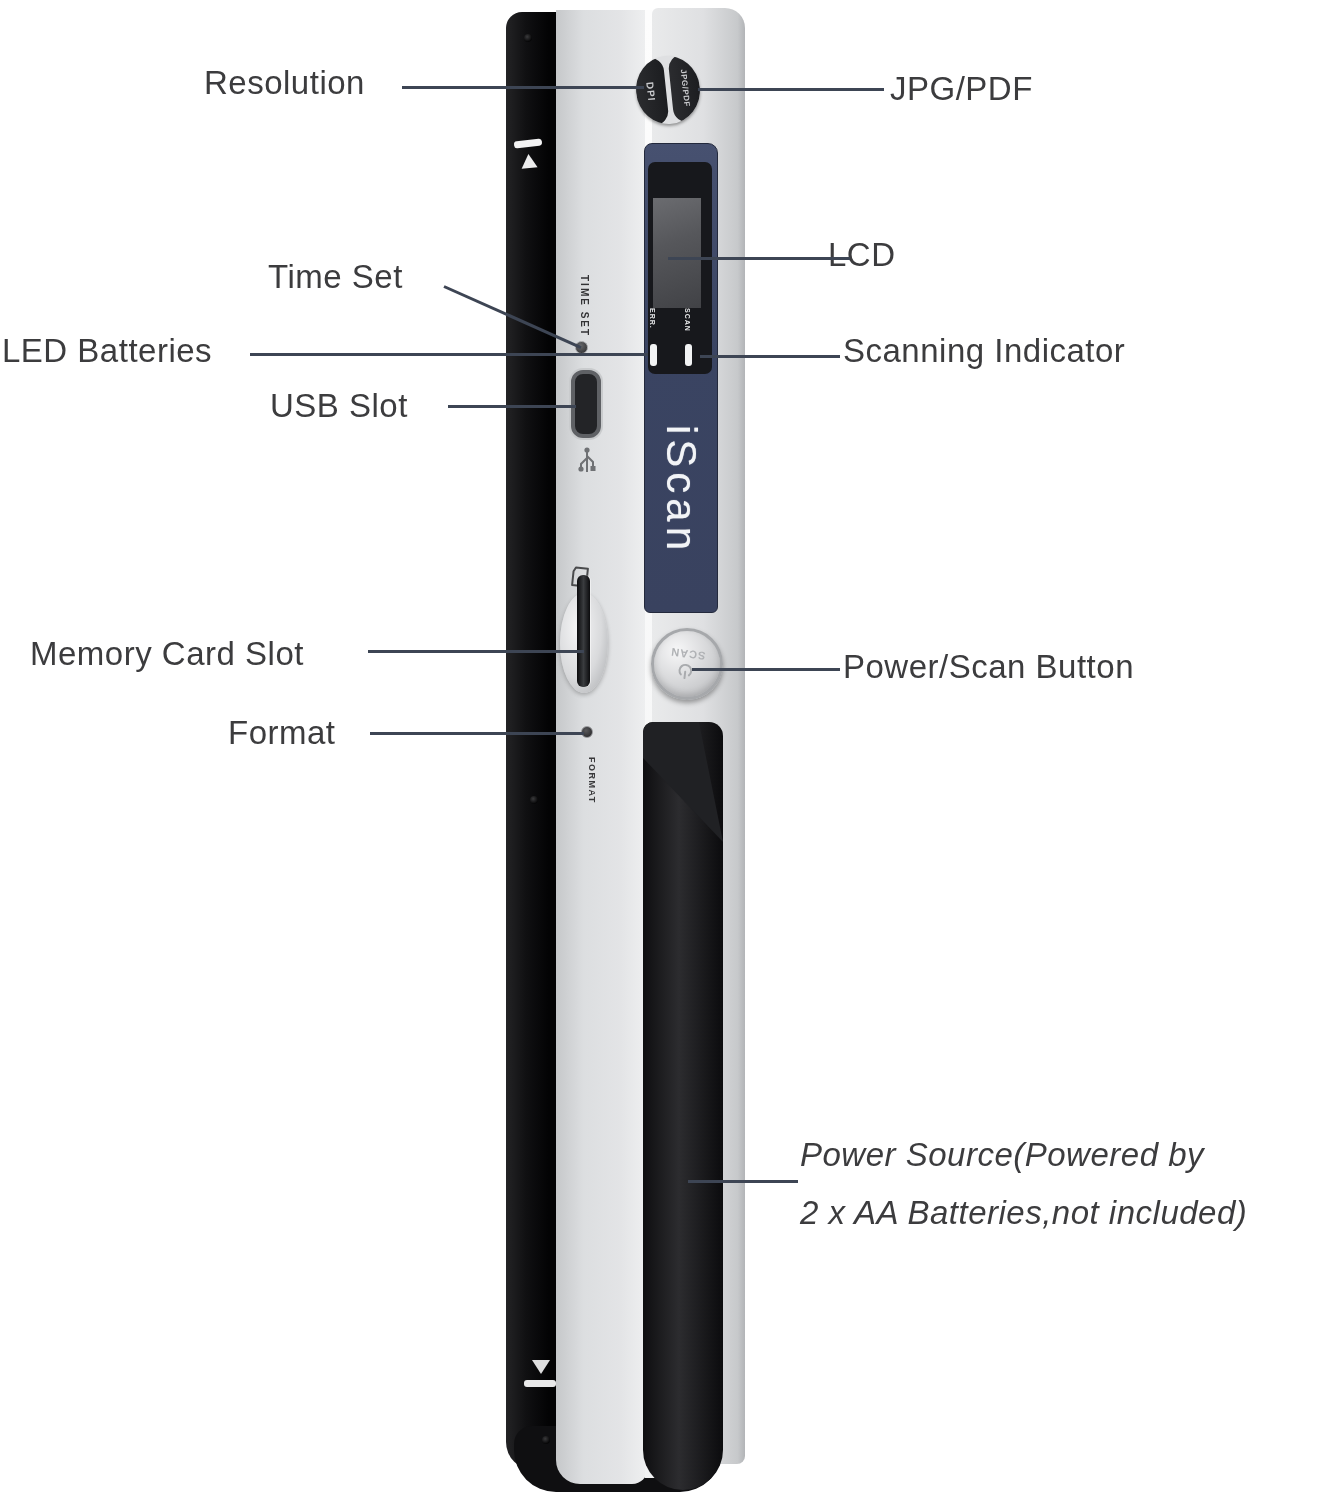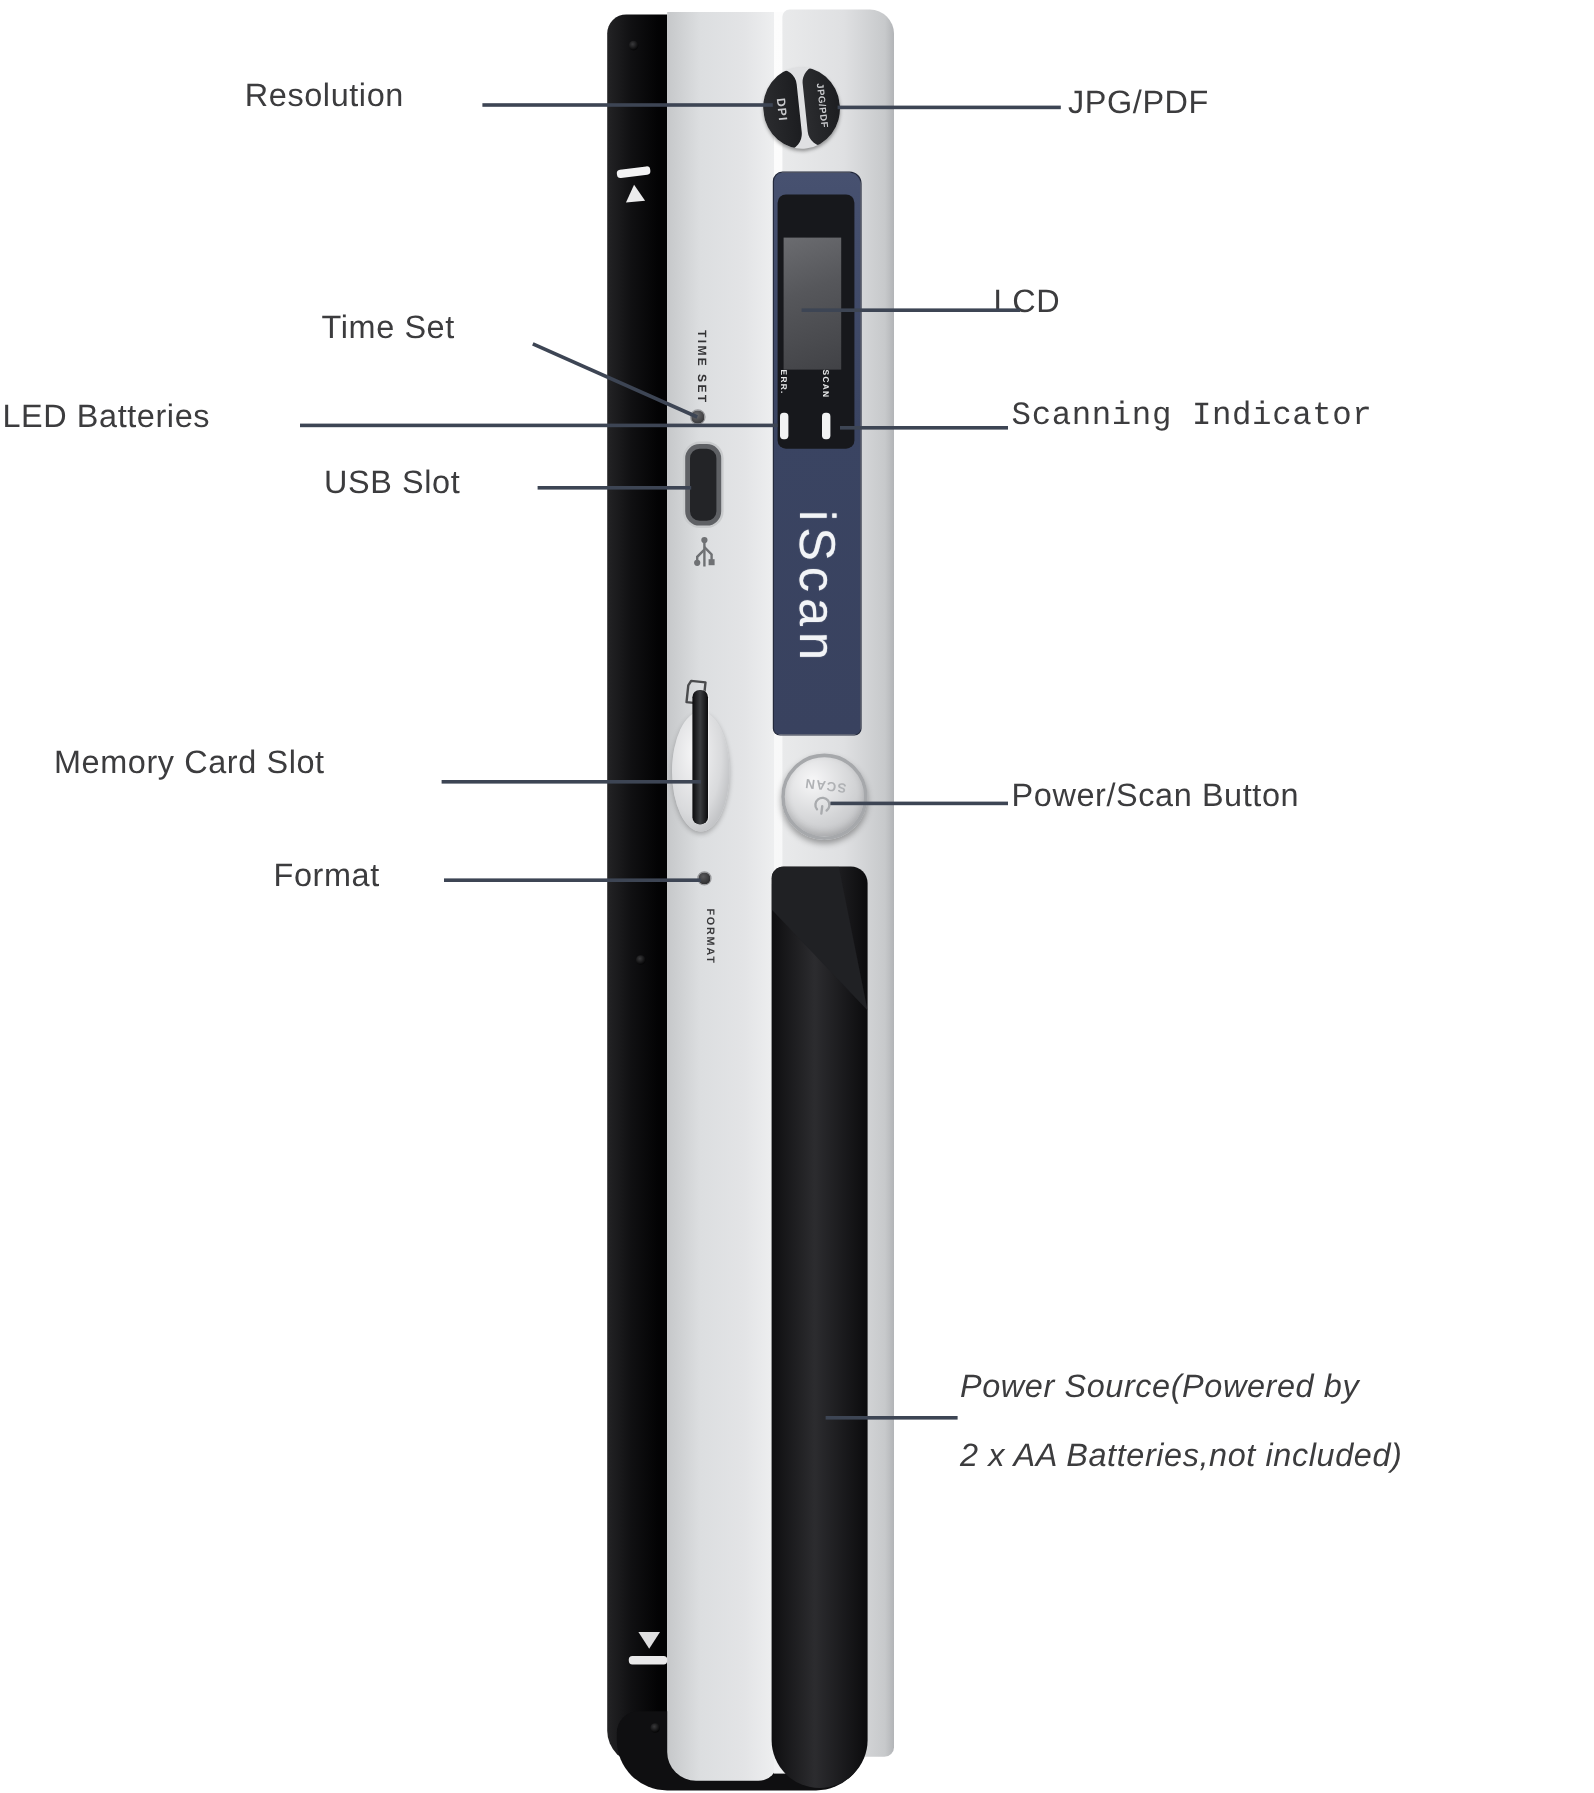--- a/index.html
+++ b/index.html
@@ -1,36 +1,36 @@
 <!DOCTYPE html>
 <html><head>
 <meta charset="utf-8">
 <style>
   html,body{margin:0;padding:0;background:#fff;}
   .stage{position:relative;width:1328px;height:1494px;background:#ffffff;overflow:hidden;
          font-family:"Liberation Sans",sans-serif;}
 
   
-  .label{position:absolute;font-size:27px;color:#3c3c3e;white-space:nowrap;letter-spacing:.5px;}
+  .label{position:absolute;font-size:33px;color:#3c3c3e;white-space:nowrap;letter-spacing:.5px;}
   .cline{position:absolute;height:3px;background:#3d4554;}
   .lbl-resolution{left:204px;top:64px;}
   .ln-resolution{left:402px;top:86px;width:242px;}
   .lbl-jpgpdf{left:890px;top:70px;}
   .ln-jpgpdf{left:698px;top:88px;width:186px;}
   .lbl-timeset{left:268px;top:258px;}
   .ln-timeset{left:444px;top:285px;width:150px;transform:rotate(24deg);transform-origin:left center;}
   .lbl-lcd{left:828px;top:236px;}
   .ln-lcd{left:668px;top:257px;width:182px;}
   .lbl-led{left:2px;top:332px;}
   .ln-led{left:250px;top:353px;width:398px;}
-  .lbl-scanning{left:843px;top:332px;font-family:Liberation Mono, monospace;}
+  .lbl-scanning{left:843px;top:332px;}
   .ln-scanning{left:700px;top:355px;width:140px;}
   .lbl-usb{left:270px;top:387px;}
   .ln-usb{left:448px;top:405px;width:128px;}
-  .lbl-memory{left:30px;top:620px;margin-left:15px;}
+  .lbl-memory{left:30px;top:635px;}
   .ln-memory{left:368px;top:650px;width:216px;}
   .lbl-powerbtn{left:843px;top:648px;}
   .ln-powerbtn{left:692px;top:668px;width:148px;}
   .lbl-format{left:228px;top:714px;}
   .ln-format{left:370px;top:732px;width:214px;}
   .lbl-powersource{left:800px;top:1126px;line-height:58px;font-style:italic;}
   .ln-powersource{left:688px;top:1180px;width:110px;}
 
   
   .device{position:absolute;left:506px;top:8px;width:239px;height:1486px;}

